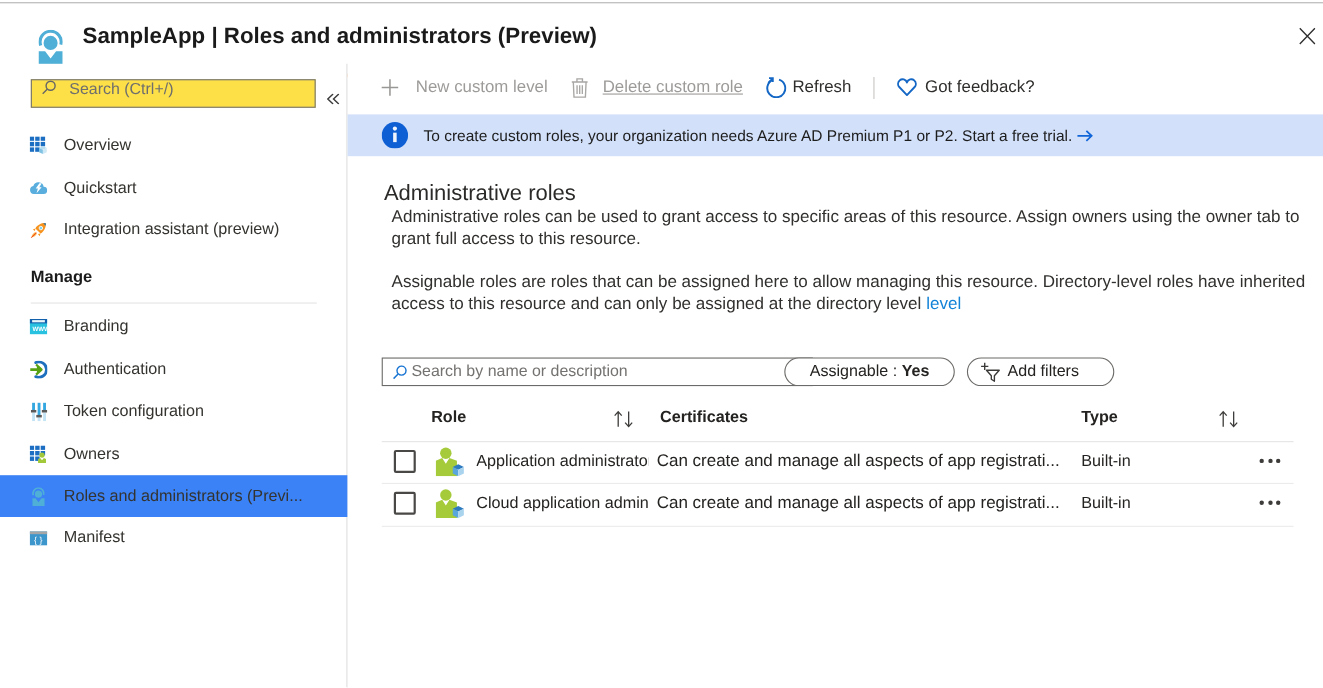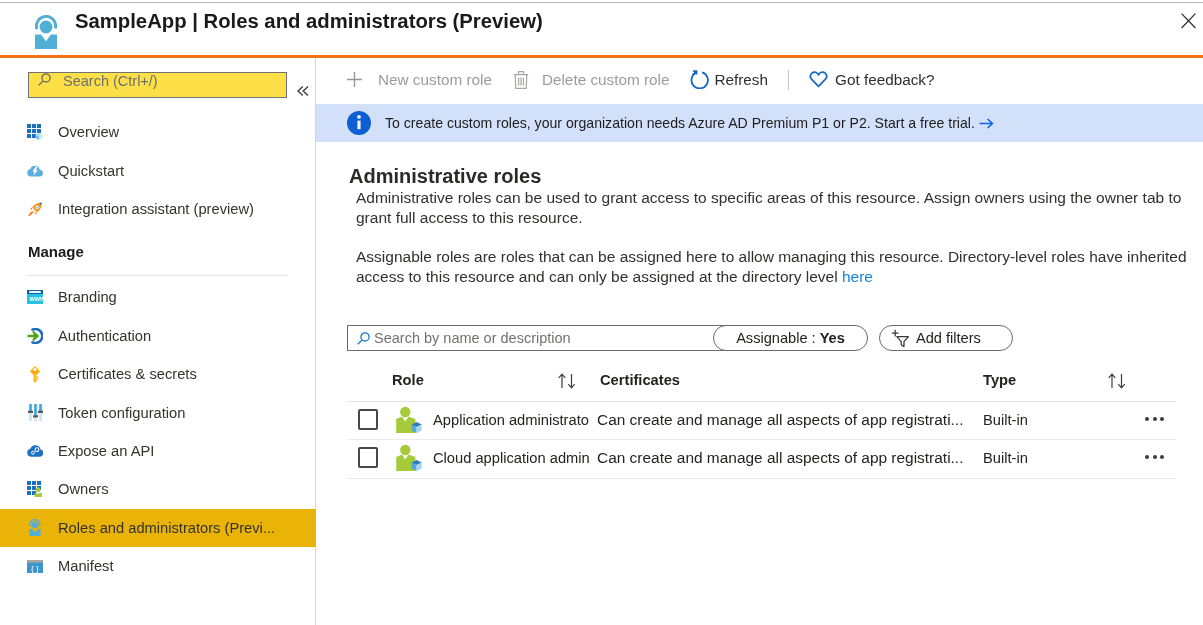--- a/index.html
+++ b/index.html
@@ -1,48 +1,48 @@
 <!DOCTYPE html>
 <html><head>
 <meta charset="utf-8">
 <style>
 * { margin:0; padding:0; box-sizing:border-box; }
 html,body { width:1203px; height:625px; background:#fff; font-family:"Liberation Sans", sans-serif; overflow:hidden; }
 #page { position:relative; width:1203px; height:625px; background:#fff; }
 #topline { position:absolute; top:2px; left:0; width:1203px; height:1px; background:#b3b3b3; }
 
-#header { position:absolute; top:3px; left:0; width:1203px; height:55px; background:#fff; border-bottom:3px solid #f97316;text-align:right; }
+#header { position:absolute; top:15px; left:0; width:1203px; height:55px; background:#fff; border-bottom:3px solid #f97316;text-align:right; }
 #appicon { position:absolute; left:35px; top:12px; }
 #title { position:absolute; left:75px; top:7px; font-size:20.3px; font-weight:700; color:#1a1a1a; letter-spacing:0; }
 #closex { position:absolute; left:1181px; top:10px; }
 
 #sidebar { position:absolute; top:58px; left:0; width:316px; height:567px; background:#fff; border-right:1px solid #d6d6d6; }
 #sbsearch { position:absolute; left:28px; top:14px; width:259px; height:26px; border:1px solid #727272; background:#fde047; display:flex; align-items:flex-start; }
 #sbsearch svg { margin-left:9px; }
 #sbsearch span { color:#6e6e6e; font-size:14.5px; margin-left:12px; }
 #collapse { position:absolute; left:297px; top:24px; }
 ul.nav { list-style:none; position:absolute; top:55.2px; left:0; width:316px; }
 ul.nav li { height:38.4px; display:flex; align-items:center; padding-left:27px; font-size:14.7px; color:#34332f; }
 ul.nav li .ic { width:16px; height:16px; margin-right:15px; flex:none; display:flex; align-items:center; justify-content:center; }
 ul.nav li.head { font-weight:700; color:#1b1b1b; padding-left:28px; margin-top:3.5px; font-size:15px; }
 ul.nav .divider { height:1px; background:#e4e4e4; margin:5px 28px 2px 28px; }
-ul.nav li.sel { background:#eab308; }
+ul.nav li.sel { background:#3b82f6; }
 
 #main { position:absolute; top:58px; left:316px; width:887px; height:567px; background:#fff; }
 #toolbar { position:absolute; top:0; left:0; width:887px; height:43px; display:flex; align-items:center; }
 #toolbar .tbtn { display:flex; align-items:center; font-size:15.3px; }
 #toolbar .dis { color:#9d9b99; }
 #toolbar .en { color:#2f2e2c; }
 #toolbar .sep { width:1px; height:20px; background:#c8c6c4; }
 
 #banner { position:absolute; top:46px; left:0; width:887px; height:38px; background:#d2e0fa; display:flex; align-items:center; }
 #banner .txt { font-size:14.1px; color:#1d1d1d; margin-left:14px; }
 
 #content { position:absolute; top:84px; left:0; width:886px; }
-h2 { font-size:20px; font-weight:700; color:#2b2a29; margin:23px 0 0 33px; letter-spacing:0px;}
+h2 { font-size:20px; font-weight:400; color:#2b2a29; margin:23px 0 0 33px; letter-spacing:0px;}
 .para { font-size:15.5px; color:#31302e; line-height:20.3px; margin-left:40px; width:850px; }
 #p1 { margin-top:0px; }
 #p2 { margin-top:18px; }
 a.lnk { color:#1383d8; text-decoration:none; }
 #filters { position:absolute; top:267px; left:31px; width:826px; height:28px; }
 #srch2 { position:absolute; left:0; top:0px; width:392px; height:26px; border:1px solid #6b6a68; background:#fff; display:flex; align-items:center;text-align:center; }
 #srch2 svg { margin-left:9px; }
 #srch2 span { color:#747270; font-size:14.5px; margin-left:4px; }
 .pill { position:absolute; top:0; height:26px; border:1px solid #6b6a68; border-radius:14px; display:flex; align-items:center; justify-content:center; font-size:14.6px; color:#242321; background:#fff; }
 #pill1 { left:366px; width:155px; }
@@ -136,49 +136,32 @@
       </span>Branding</li>
       <li><span class="ic">
         <svg width="16" height="16" viewBox="0 0 16 16">
               <path d="M5.5 1.6 A7 7 0 1 1 5.5 14.4" fill="none" stroke="#1e70bf" stroke-width="2.6" stroke-linecap="round"></path>
               <path d="M0.5 8 H9" stroke="#57a214" stroke-width="2.4"></path>
               <path d="M6.5 3.7 L11.2 8 L6.5 12.3 L6.5 9.6 L6.5 6.4 Z" fill="#57a214"></path>
               <path d="M5.8 3.4 L10.8 8 L5.8 12.6" fill="none" stroke="#57a214" stroke-width="2" stroke-linejoin="round"></path>
             </svg>
       </span>Authentication</li>
       <li><span class="ic">
-        <svg width="12" height="17" viewBox="0 0 12 17">
-              <path d="M6 0 L11.3 5.3 L6 10.6 L0.7 5.3 Z" fill="#fdb813"></path>
-              <circle cx="6" cy="3.6" r="1.5" fill="#fff"></circle>
-              <rect x="4.6" y="8" width="2.8" height="8.2" fill="#fdb813"></rect>
-              <rect x="7.4" y="10.2" width="1.8" height="1.5" fill="#fdb813"></rect>
-              <rect x="7.4" y="12.6" width="1.8" height="1.5" fill="#fdb813"></rect>
-              <rect x="3.2" y="5.0" width="5.6" height="2.2" fill="#f8a01b"></rect>
-            </svg>
-      </span>Certificates &amp; secrets</li>
-      <li><span class="ic">
         <svg width="15" height="17" viewBox="0 0 15 17">
               <rect x="1.2" y="0" width="2.6" height="7" fill="#35a7e0"></rect>
               <rect x="1.2" y="9" width="2.6" height="8" fill="#c4e4f5"></rect>
               <rect x="0" y="6.7" width="5" height="2.3" fill="#5a5a5a"></rect>
               <rect x="6.2" y="0" width="2.6" height="11.5" fill="#35a7e0"></rect>
               <rect x="6.2" y="13.5" width="2.6" height="3.5" fill="#c4e4f5"></rect>
               <rect x="5" y="11.2" width="5" height="2.3" fill="#5a5a5a"></rect>
               <rect x="11.2" y="0" width="2.6" height="7" fill="#35a7e0"></rect>
               <rect x="11.2" y="9" width="2.6" height="8" fill="#c4e4f5"></rect>
               <rect x="10" y="6.7" width="5" height="2.3" fill="#5a5a5a"></rect>
             </svg>
       </span>Token configuration</li>
-      <li><span class="ic">
-        <svg width="17" height="12" viewBox="0 0 17 12">
-              <path d="M4.2 12 a4.2 4.2 0 0 1 -0.6 -8.3 a5.6 5.6 0 0 1 10.8 0.8 a3.8 3.8 0 0 1 -0.5 7.5 Z" fill="#1d70c6"></path>
-              <circle cx="10.6" cy="4.6" r="2" fill="none" stroke="#fff" stroke-width="1.1"></circle>
-              <circle cx="6.4" cy="7.8" r="1.6" fill="none" stroke="#fff" stroke-width="1.0"></circle>
-            </svg>
-      </span>Expose an API</li>
       <li><span class="ic">
         <svg width="16" height="16" viewBox="0 0 16 16">
               <rect x="0" y="0" width="4" height="4" fill="#1b6ec2"></rect>
               <rect x="5" y="0" width="4" height="4" fill="#1b6ec2"></rect>
               <rect x="10" y="0" width="4" height="4" fill="#1b6ec2"></rect>
               <rect x="0" y="5" width="4" height="4" fill="#1b6ec2"></rect>
               <rect x="5" y="5" width="4" height="4" fill="#1b6ec2"></rect>
               <rect x="10" y="5" width="4" height="4" fill="#1b6ec2"></rect>
               <rect x="0" y="10" width="4" height="4" fill="#1b6ec2"></rect>
               <rect x="5" y="10" width="4" height="4" fill="#1b6ec2"></rect>
@@ -202,23 +185,23 @@
       </span>Manifest</li>
     </ul>
   </div>
 
   <div id="main">
     <div id="toolbar">
       <span class="tbtn dis" style="margin-left:30px;">
         <svg width="17" height="17" viewBox="0 0 17 17">
             <path d="M8.5 1 V16 M1 8.5 H16" stroke="#999795" stroke-width="1.4"></path>
           </svg>
-        <span style="margin-left:15px;">New custom role</span>
+        <span style="margin-left:15px;">New custom level</span>
       </span>
-      <span class="tbtn dis" style="margin-left:21px;">
+      <span class="tbtn dis" style="margin-left:21px;text-decoration:underline;">
         <svg width="16" height="18" viewBox="0 0 16 18">
             <path d="M0.8 3.6 H15.2 M5.5 3.4 V0.7 H10.5 V3.4 M2.2 3.6 L2.8 17.3 H13.2 L13.8 3.6 M5.6 6.5 V14.5 M8 6.5 V14.5 M10.4 6.5 V14.5" fill="none" stroke="#a9a7a5" stroke-width="1.25"></path>
           </svg>
         <span style="margin-left:13px;">Delete custom role</span>
       </span>
       <span class="tbtn en" style="margin-left:21px;">
         <svg width="19" height="19" viewBox="0 0 19 19">
             <path d="M12.2 2.4 A 8.2 8.2 0 1 1 6.2 2.8" fill="none" stroke="#1467c5" stroke-width="1.8"></path>
             <path d="M2.4 5.3 L6.6 1.1 M3.1 1.1 H6.6 V4.6" fill="none" stroke="#1467c5" stroke-width="1.6"></path>
           </svg>
@@ -238,21 +221,21 @@
           <rect x="10.4" y="9.6" width="3.2" height="8.6" fill="#f0f4fd"></rect>
           <circle cx="12" cy="5.9" r="1.9" fill="#f0f4fd"></circle>
         </svg>
       <span class="txt">To create custom roles, your organization needs Azure AD Premium P1 or P2. Start a free trial. <svg width="15" height="11" viewBox="0 0 15 11" style="vertical-align:-1px;">
             <path d="M0.5 5.5 H13 M8.6 1 L13.4 5.5 L8.6 10" fill="none" stroke="#1065d8" stroke-width="1.6"></path>
           </svg></span>
     </div>
     <div id="content">
       <h2>Administrative roles</h2>
       <div class="para" id="p1">Administrative roles can be used to grant access to specific areas of this resource. Assign owners using the owner tab to<br>grant full access to this resource.</div>
-      <div class="para" id="p2">Assignable roles are roles that can be assigned here to allow managing this resource. Directory-level roles have inherited<br>access to this resource and can only be assigned at the directory level <a class="lnk">here</a></div>
+      <div class="para" id="p2">Assignable roles are roles that can be assigned here to allow managing this resource. Directory-level roles have inherited<br>access to this resource and can only be assigned at the directory level <a class="lnk">level</a></div>
     </div>
     <div id="filters">
       <div id="srch2">
         <svg width="13" height="13" viewBox="0 0 13 13">
             <circle cx="8" cy="4.9" r="4.1" fill="none" stroke="#1874d2" stroke-width="1.3"></circle>
             <line x1="4.9" y1="8.1" x2="0.8" y2="12.2" stroke="#1874d2" stroke-width="1.3"></line>
           </svg>
         <span>Search by name or description</span>
       </div>
       <div class="pill" id="pill1">

